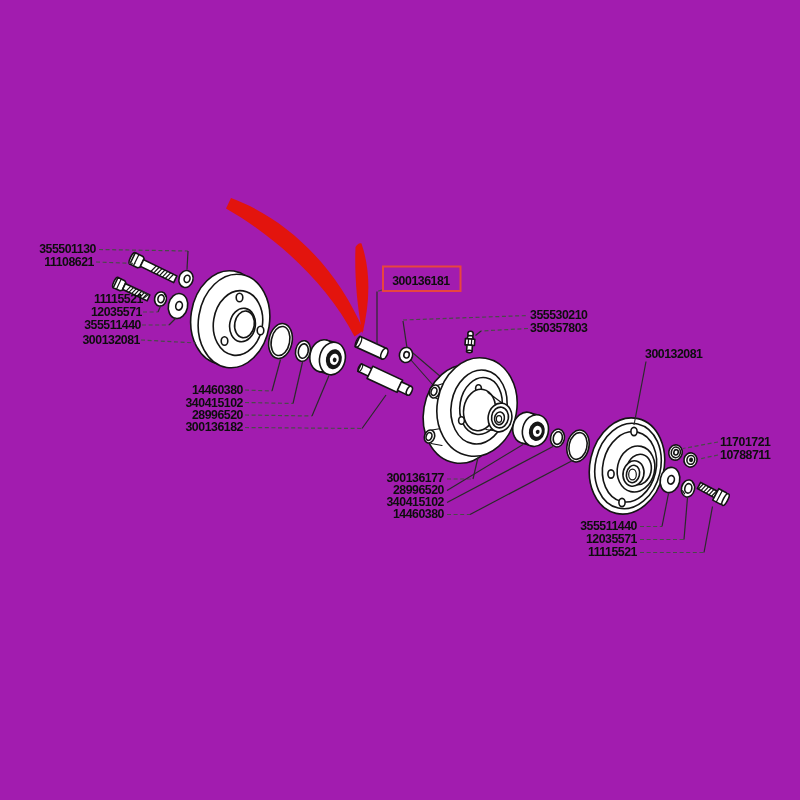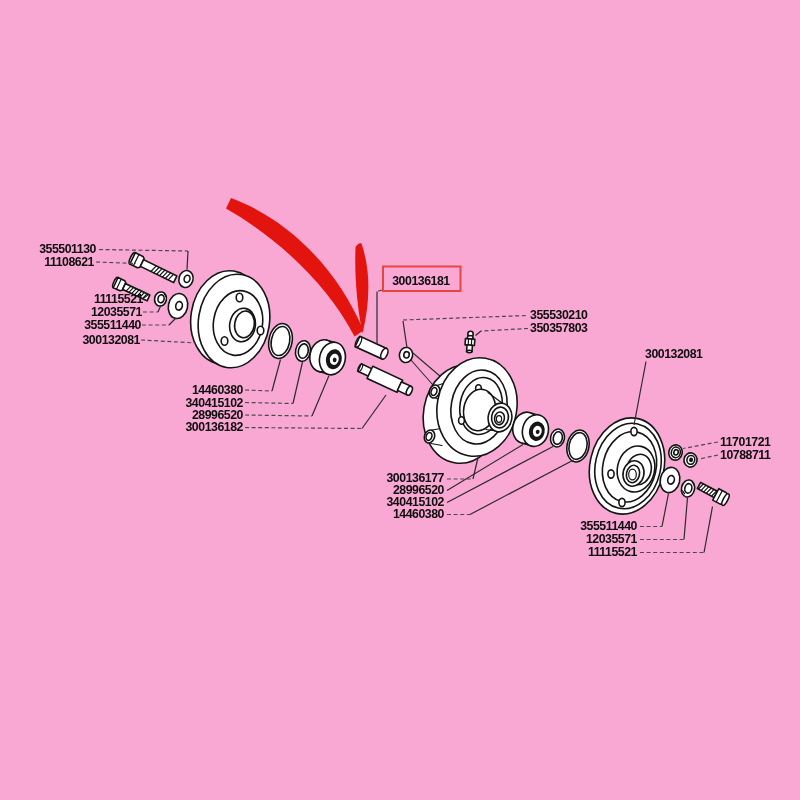--- a/index.html
+++ b/index.html
@@ -1,16 +1,16 @@
 <!DOCTYPE html>
 <html><head>
 <meta charset="utf-8">
 <style>
   html,body{margin:0;padding:0;background:#ffffff;}
-  .stage{position:relative;width:800px;height:800px;background:#f9a8d4;overflow:hidden;}
+  .stage{position:relative;width:800px;height:800px;background:#a21caf;overflow:hidden;}
   svg{display:block;}
   .part{fill:#ffffff;stroke:#141414;stroke-width:1.6;stroke-linejoin:round;stroke-linecap:round;}
   .thin{fill:none;stroke:#141414;stroke-width:1.2;stroke-linecap:round;}
   .dark{fill:#161616;stroke:none;}
   .white{fill:#ffffff;stroke:none;}
   .ld{fill:none;stroke:#4a4a4a;stroke-width:1.2;stroke-dasharray:4 2.6;}
   .ls{fill:none;stroke:#2b2b2b;stroke-width:1.2;}
   .proj{fill:none;stroke:#2b2b2b;stroke-width:1.1;}
   .lbl{font-family:"Liberation Sans","DejaVu Sans",sans-serif;font-weight:700;
        font-size:12.3px;letter-spacing:-0.45px;fill:#0d0d0d;}

